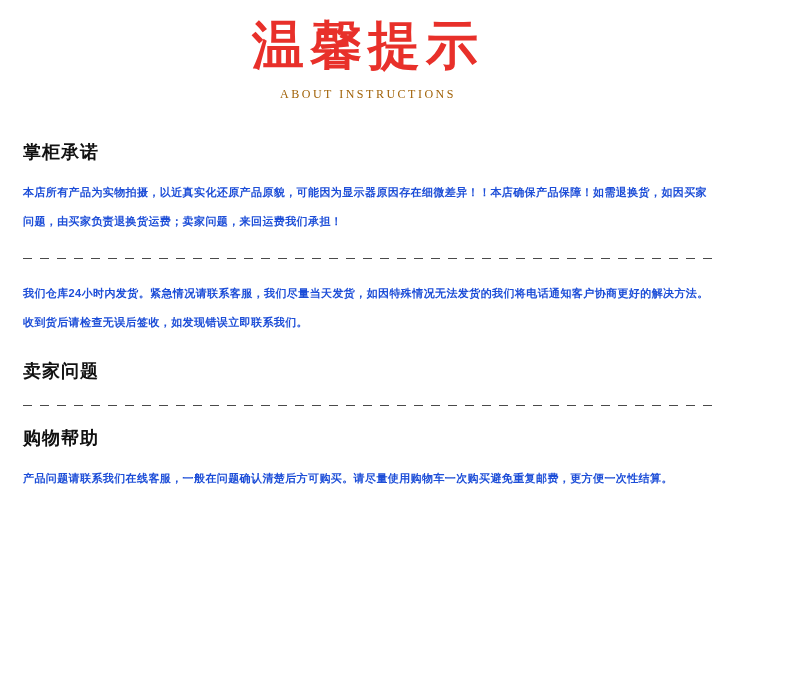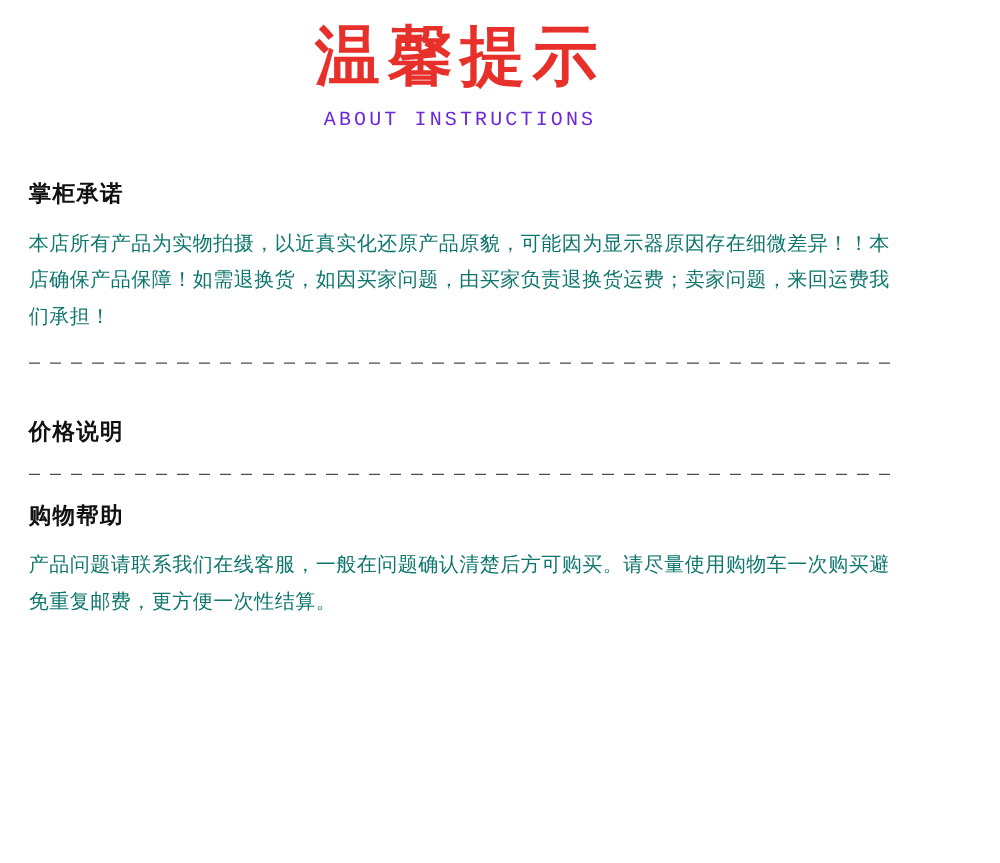--- a/index.html
+++ b/index.html
@@ -28,47 +28,48 @@
   .main-title {
     font-family: "DejaVu Sans", "Liberation Sans", sans-serif;
     font-size: 52px;
     line-height: 60px;
     font-weight: bold;
     color: #e8302a;
     letter-spacing: 6px;
     margin: 0;
   }
   .sub-title {
-    font-family: Liberation Mono, monospace;
-    font-size: 16px;
+    font-family: Liberation Serif, serif;
+    font-size: 12px;
     letter-spacing: 2.5px;
-    color: #6d28d9;
+    color: #a16207;
     margin-top: 12px;
   }
   .content {
     padding: 0 22px;
     margin-top: 38px;
   }
   .section {
     margin-bottom: 0;
   }
   .section-title {
     font-family: "DejaVu Sans", "Liberation Sans", sans-serif;
     font-size: 18px;
     font-weight: bold;
     color: #111111;
     letter-spacing: 1px;
     margin: 0 0 14px 0;
   }
   .section-body {
-    font-size: 16px;
+    font-size: 11px;
     line-height: 29px;
-    color: #0f766e;
+    color: #1d4ed8;
     margin: 0;
     letter-spacing: 0.4px;
+    font-weight: bold;
   }
   .divider {
     height: 1px;
     margin: 22px 0 20px 0;
     background-image: repeating-linear-gradient(
       to right,
       #4a4a4a 0px,
       #4a4a4a 9px,
       rgba(255,255,255,0) 9px,
       rgba(255,255,255,0) 17px
@@ -89,26 +90,27 @@
   <div class="content">
 
     <div class="section">
       <div class="section-title">掌柜承诺</div>
       <div class="section-body">本店所有产品为实物拍摄，以近真实化还原产品原貌，可能因为显示器原因存在细微差异！！本店确保产品保障！如需退换货，如因买家问题，由买家负责退换货运费；卖家问题，来回运费我们承担！</div>
     </div>
 
     <div class="divider"></div>
 
     <div class="section">
+      <div class="section-body">我们仓库24小时内发货。紧急情况请联系客服，我们尽量当天发货，如因特殊情况无法发货的我们将电话通知客户协商更好的解决方法。收到货后请检查无误后签收，如发现错误立即联系我们。</div>
     </div>
 
     <div class="spacer-lg"></div>
 
     <div class="section">
-      <div class="section-title">价格说明</div>
+      <div class="section-title">卖家问题</div>
     </div>
 
     <div class="divider"></div>
 
     <div class="section">
       <div class="section-title">购物帮助</div>
       <div class="section-body">产品问题请联系我们在线客服，一般在问题确认清楚后方可购买。请尽量使用购物车一次购买避免重复邮费，更方便一次性结算。</div>
     </div>
 
   </div>

